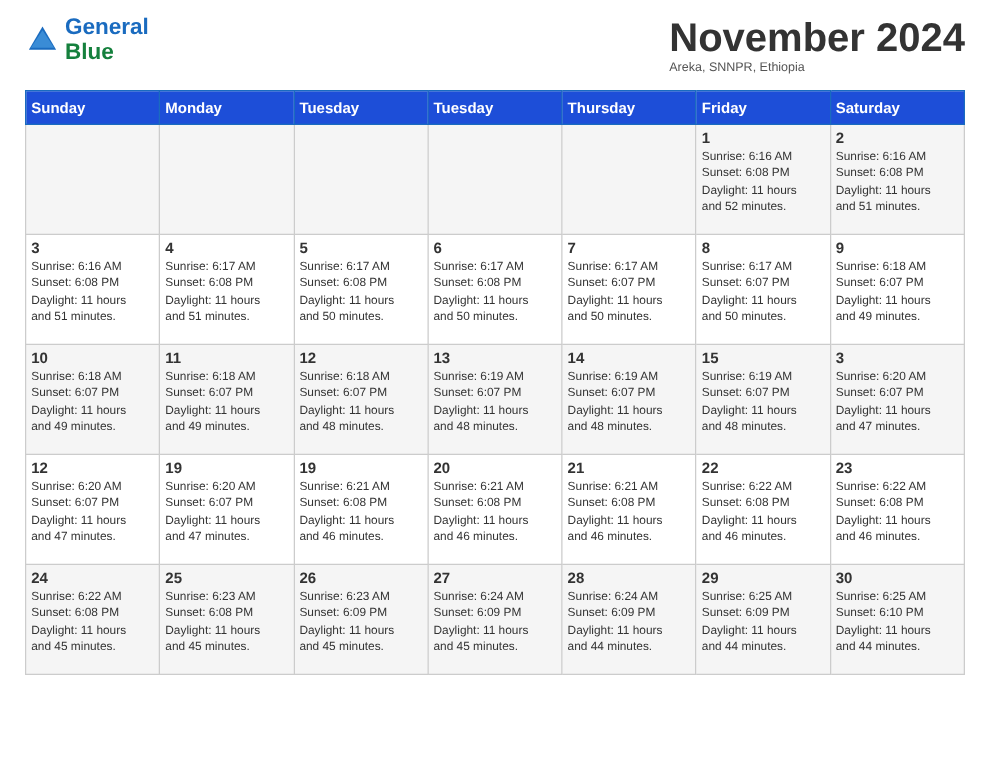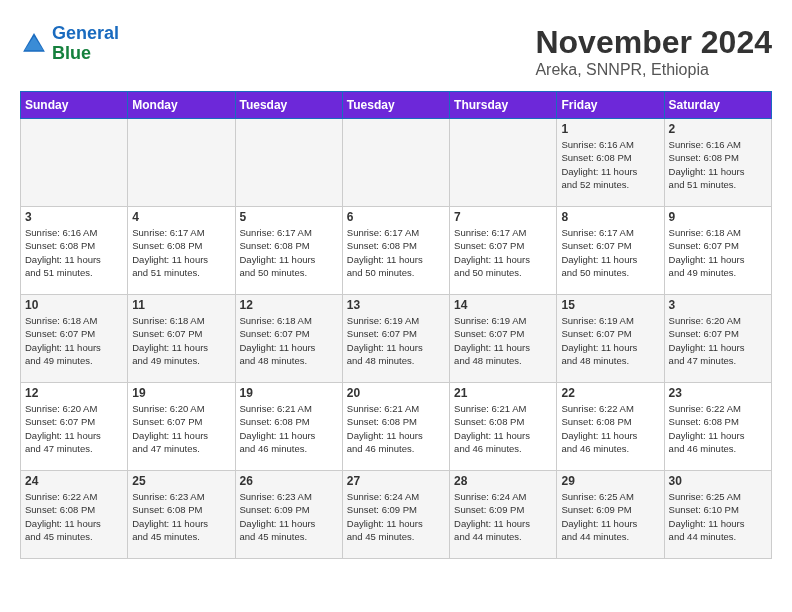--- a/index.html
+++ b/index.html
@@ -4,21 +4,21 @@
   <style>
     * { box-sizing: border-box; margin: 0; padding: 0; }
     body {
       font-family: Arial, sans-serif;
       background: #fff;
       width: 792px;
       min-height: 612px;
     }
     .page {
       width: 792px;
-      padding: 24px 20px 20px 20px;
+      padding: 12px 20px 20px 20px;
     }
     .header {
       display: flex;
       justify-content: space-between;
       align-items: flex-start;
       margin-bottom: 12px;
     }
     .logo {
       display: flex;
       align-items: center;
@@ -39,30 +39,30 @@
     }
     .title-block {
       text-align: left;
     }
     .month-title {
       font-size: 32px;
       font-weight: bold;
       color: #333;
     }
     .location {
-      font-size: 16px;
+      font-size: 10px;
       color: #555;
     }
     .calendar {
       width: 100%;
       border-collapse: collapse;
       border: 1px solid #ccc;
     }
     .calendar th {
-      background: #6d28d9;
+      background: #1d4ed8;
       color: #fff;
       font-size: 12px;
       font-weight: bold;
       padding: 6px 4px;
       text-align: left;
       border: 1px solid #1a6bbf;
     }
     .calendar td {
       width: 108px;
       height: 88px;

